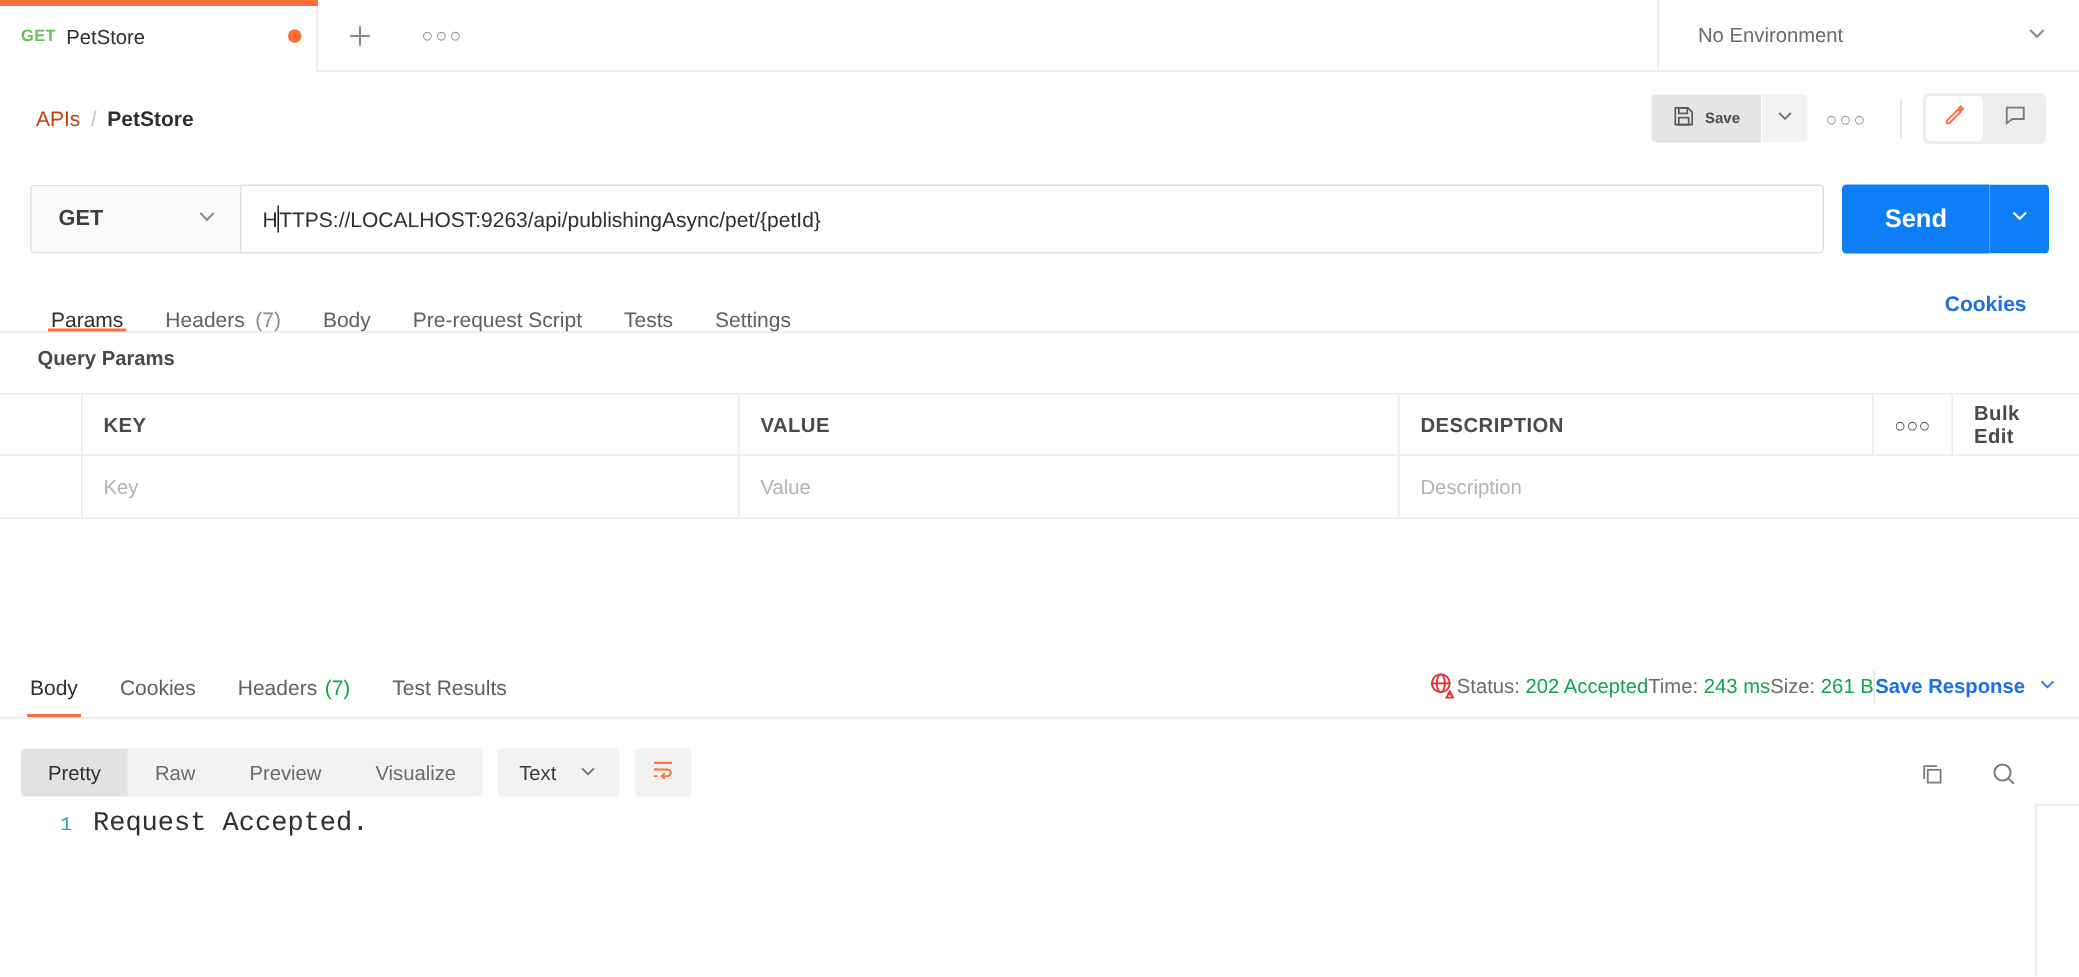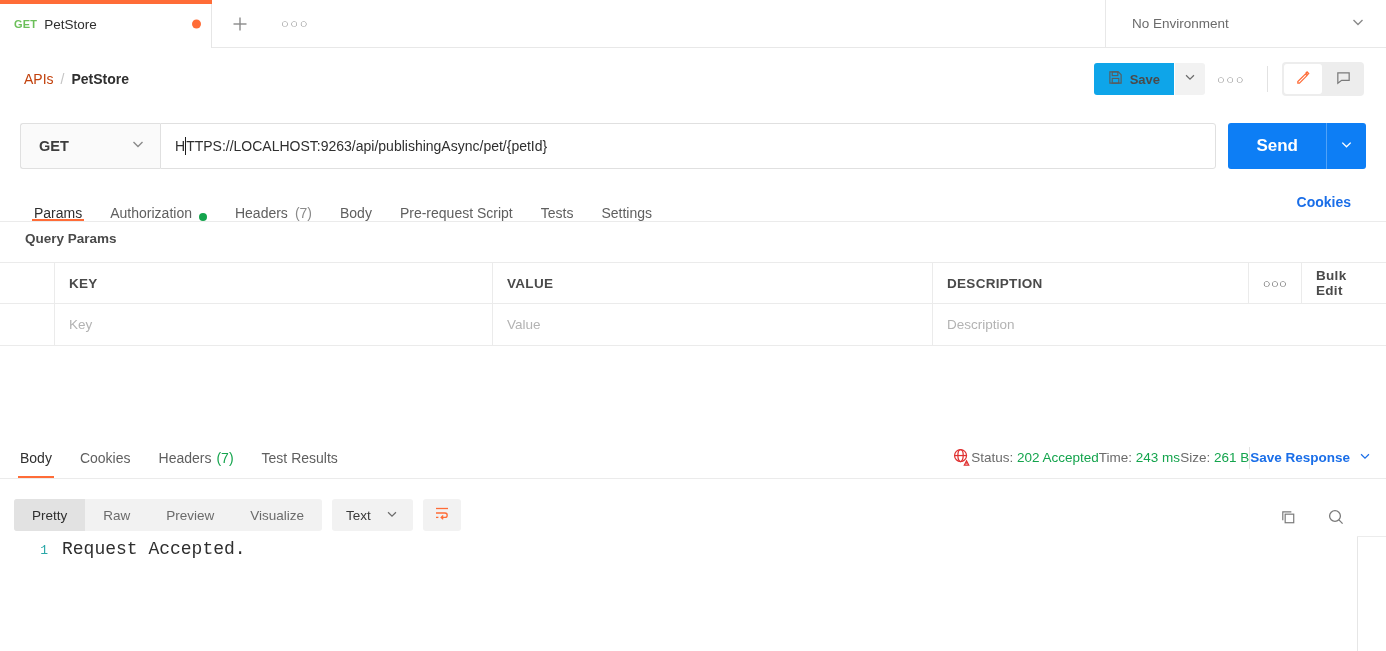--- a/index.html
+++ b/index.html
@@ -64,22 +64,22 @@
   .crumb { padding-left: 24px; font-size: 14px; display: flex; align-items: center; gap: 7px; }
   .crumb .c-api { color: #c2410c; }
   .crumb .c-sep { color: #c4c4c4; }
   .crumb .c-cur { color: #2f2f2f; font-weight: bold; }
   .crumb-right {
     margin-left: auto; display: flex; align-items: center; padding-right: 22px; gap: 0;
   }
   .save-group { display: flex; align-items: stretch; height: 32px; }
   .btn-save {
     display: flex; align-items: center; gap: 7px;
-    background: #0ea5e9; border-radius: 3px 0 0 3px;
-    padding: 0 14px; font-size: 13px; color: #4a4a4a; font-weight: bold;
+    background: #e5e5e5; border-radius: 3px 0 0 3px;
+    padding: 0 14px; font-size: 10px; color: #4a4a4a; font-weight: bold;
   }
   .btn-save-caret {
     width: 30px; background: #f2f2f2; border-radius: 0 3px 3px 0;
     display: flex; align-items: center; justify-content: center; color: #6b6b6b;
     margin-left: 1px;
   }
   .btn-dots {
     width: 44px; height: 32px; display: flex; align-items: center; justify-content: center;
     color: #8a8a8a; font-size: 13px; letter-spacing: 1.5px; margin-left: 4px;
   }
@@ -363,24 +363,20 @@
         </span>
       </div>
     </div>
   </div>
 
   <div class="reqtabs">
     <div class="rtab active">
       <span>Params</span>
     </div>
     <div class="rtab">
-      <span>Authorization</span>
-      <span class="gdot"></span>
-    </div>
-    <div class="rtab">
       <span>Headers</span>
       <span class="count">(7)</span>
     </div>
     <div class="rtab">
       <span>Body</span>
     </div>
     <div class="rtab">
       <span>Pre-request Script</span>
     </div>
     <div class="rtab">

